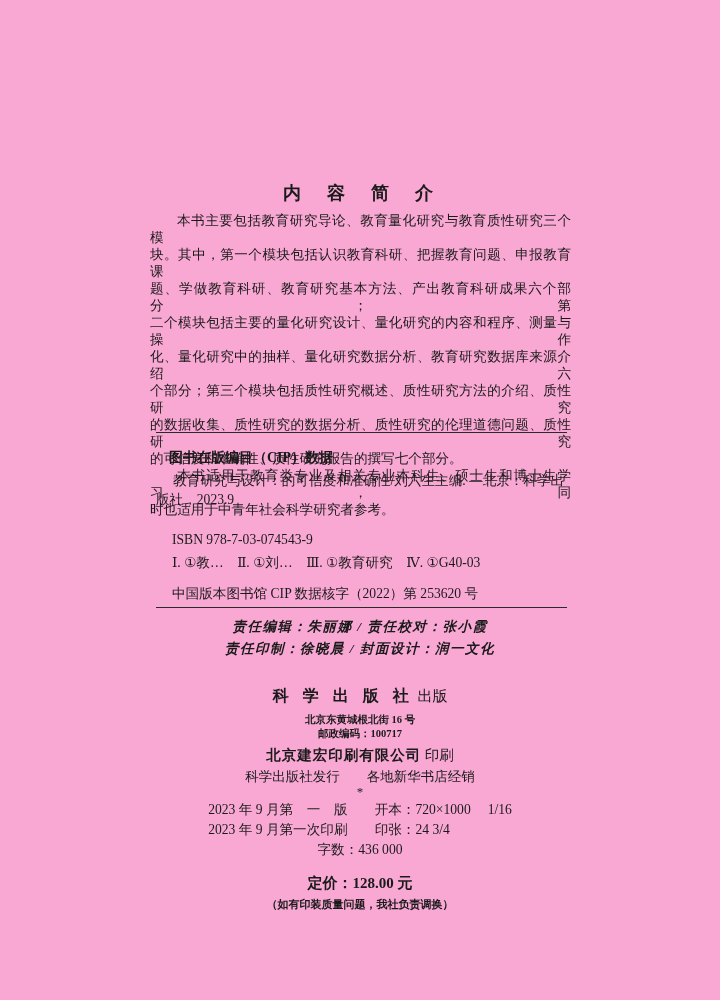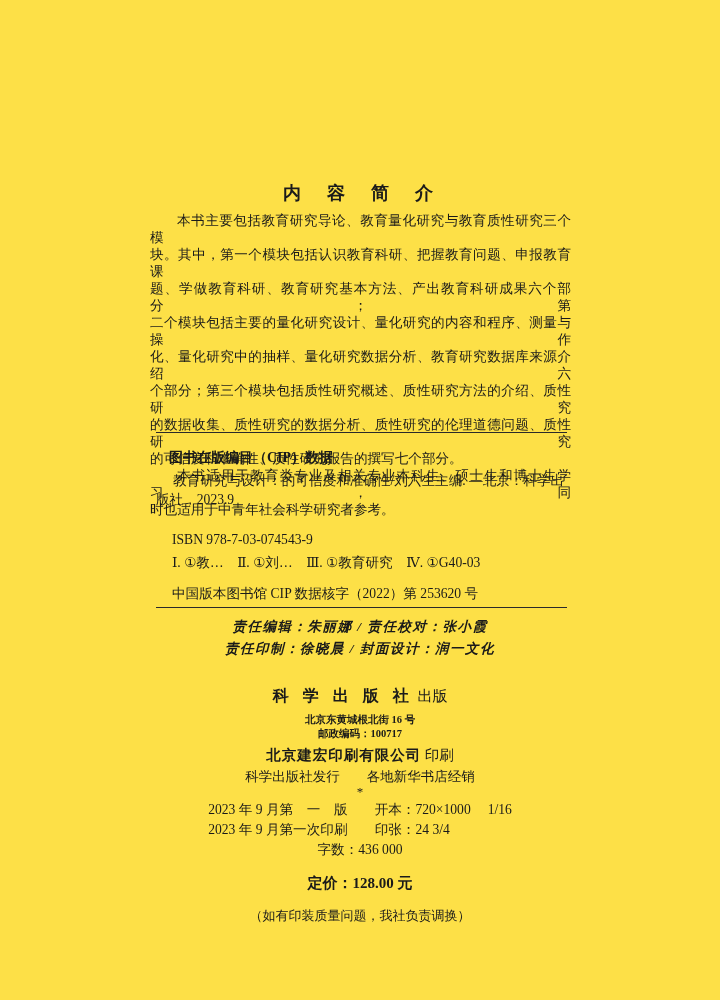--- a/index.html
+++ b/index.html
@@ -4,21 +4,21 @@
 <style>
   html, body {
     margin: 0;
     padding: 0;
     background: #ffffff;
   }
   .page {
     position: relative;
     width: 720px;
     height: 1000px;
-    background: #fde047;
+    background: #f9a8d4;
     color: #1a1a1a;
     font-family: "Liberation Serif", "DejaVu Serif", serif;
     overflow: hidden;
   }
 
   
   .intro-title {
     position: absolute;
     top: 181px;
     left: 0;
@@ -139,23 +139,24 @@
     font-size: 13.6px;
     line-height: 19px;
   }
   .price {
     margin-top: 15px;
     font-size: 15px;
     font-weight: bold;
     line-height: 19px;
   }
   .notice {
-    margin-top: 13px;
-    font-size: 13px;
+    margin-top: 1px;
+    font-size: 11px;
     line-height: 20px;
+    font-weight: bold;
   }
 </style>
 </head>
 <body>
 
 <div class="page">
 
   <div class="intro-title">内　容　简　介</div>
 
   <div class="intro-body">

